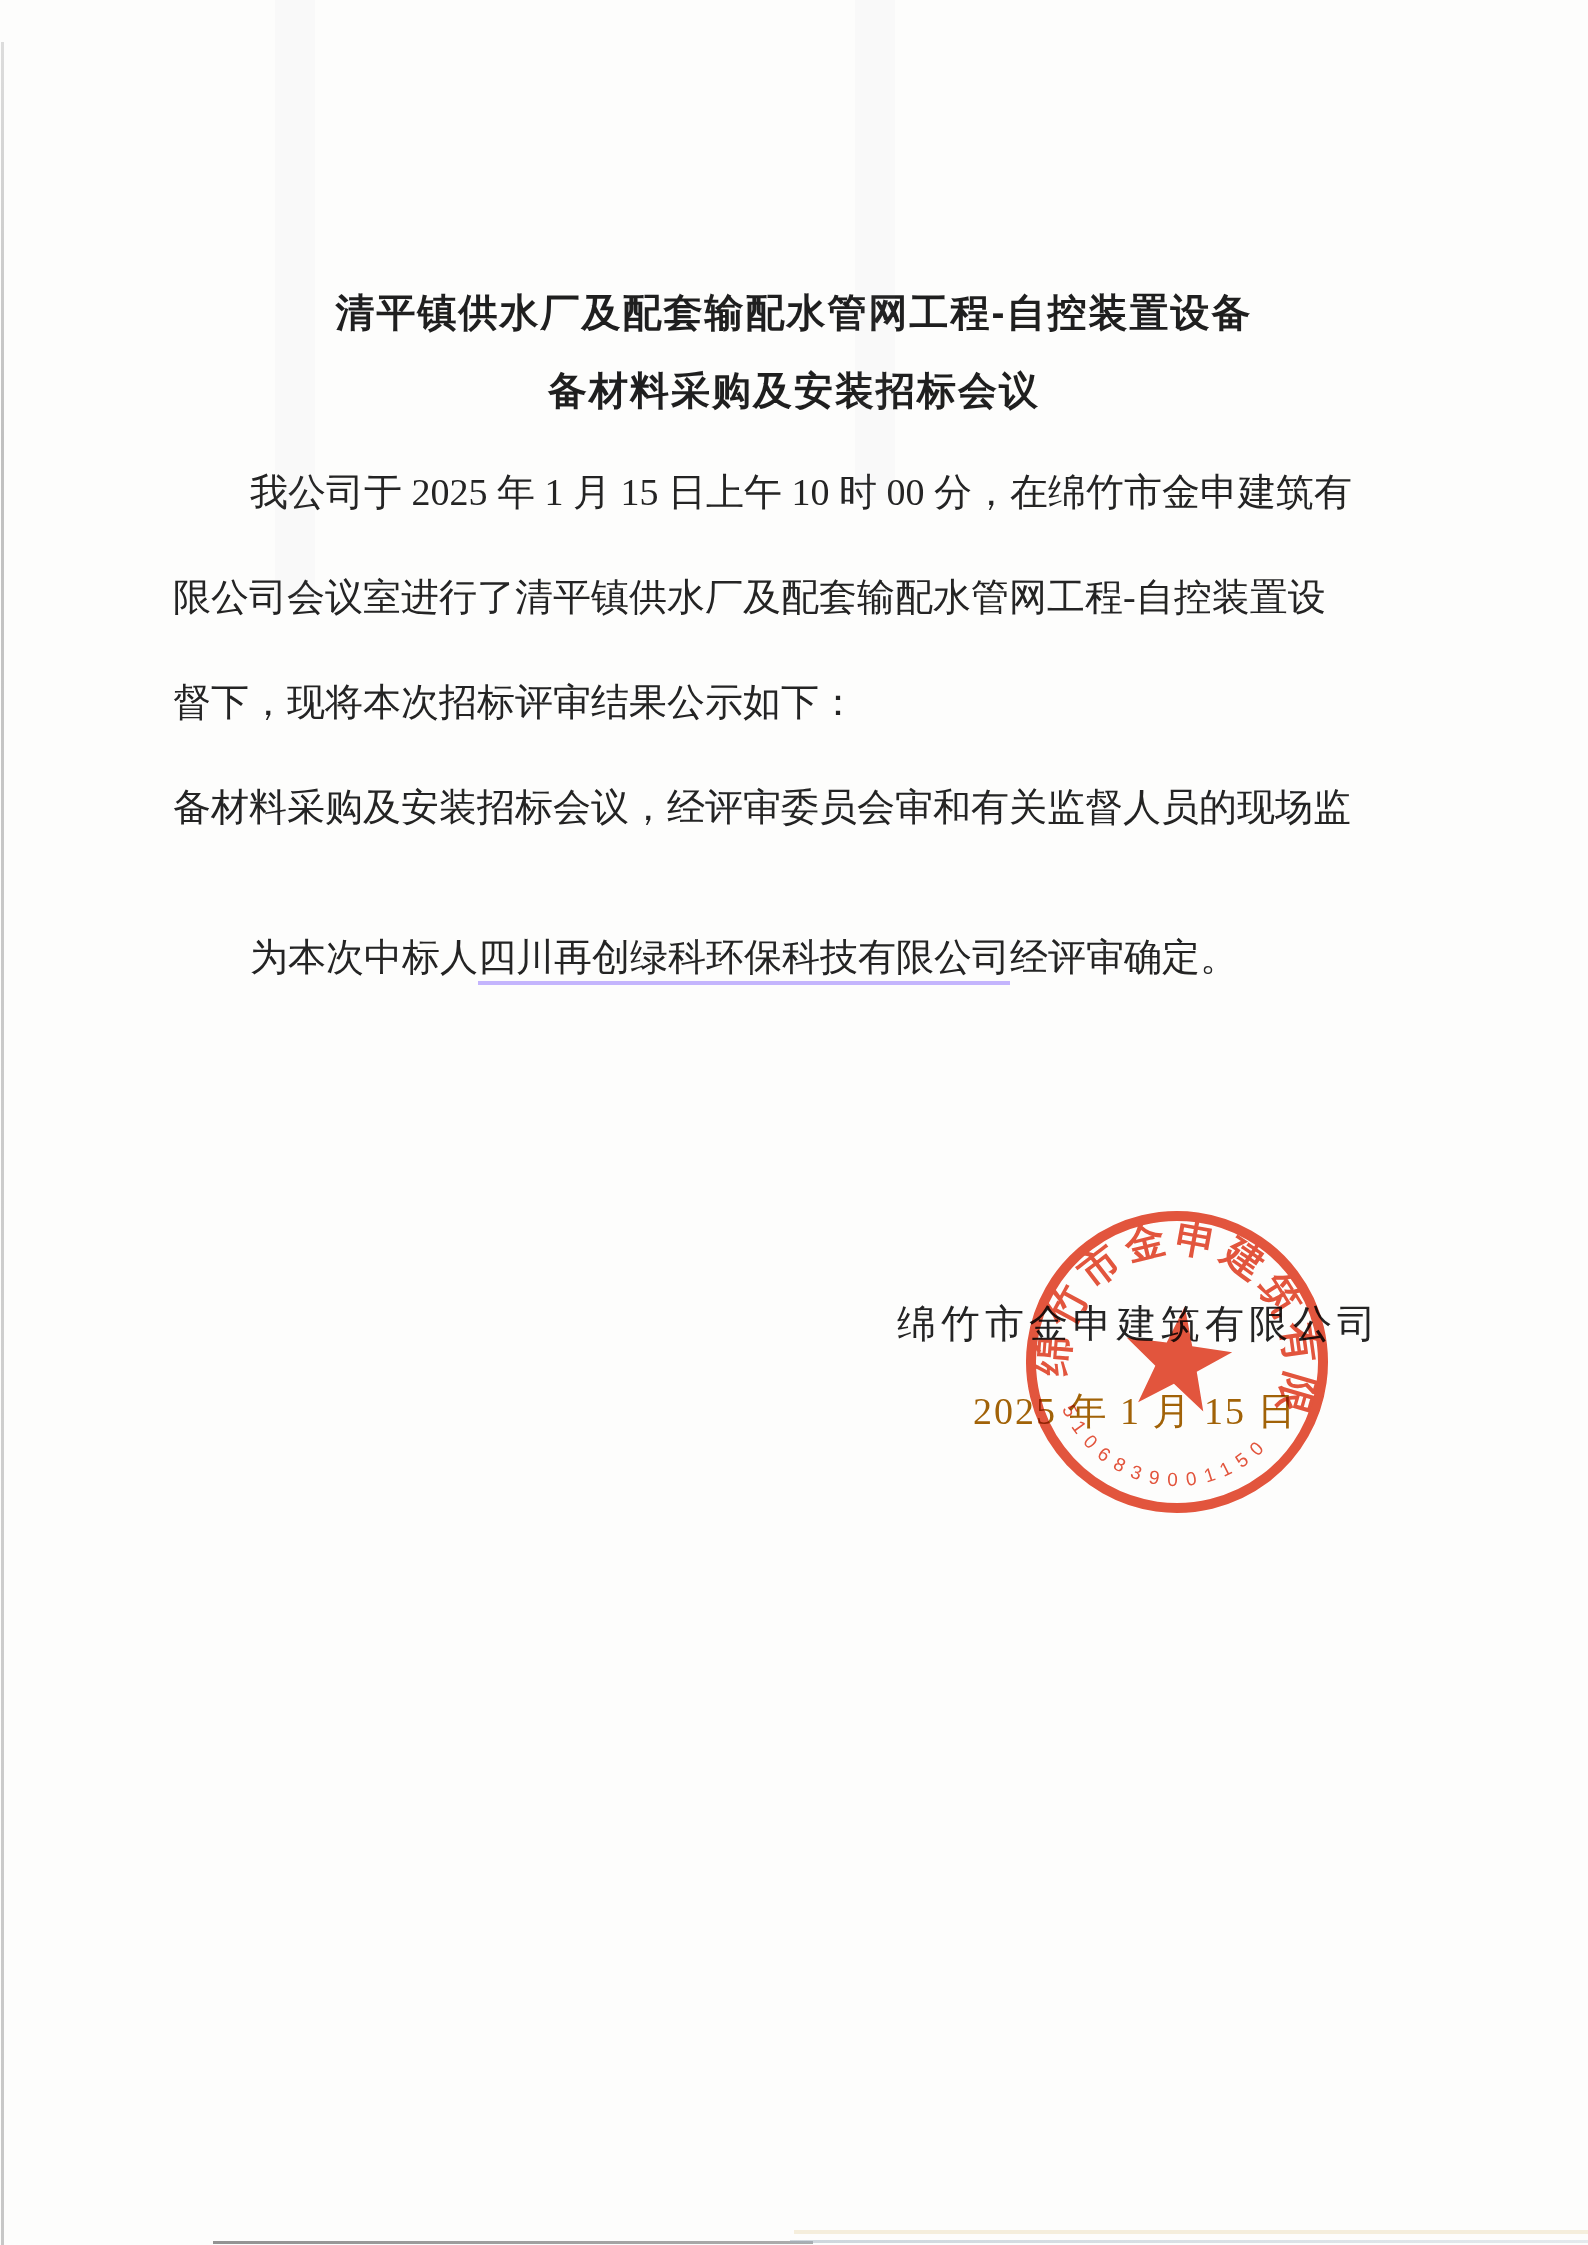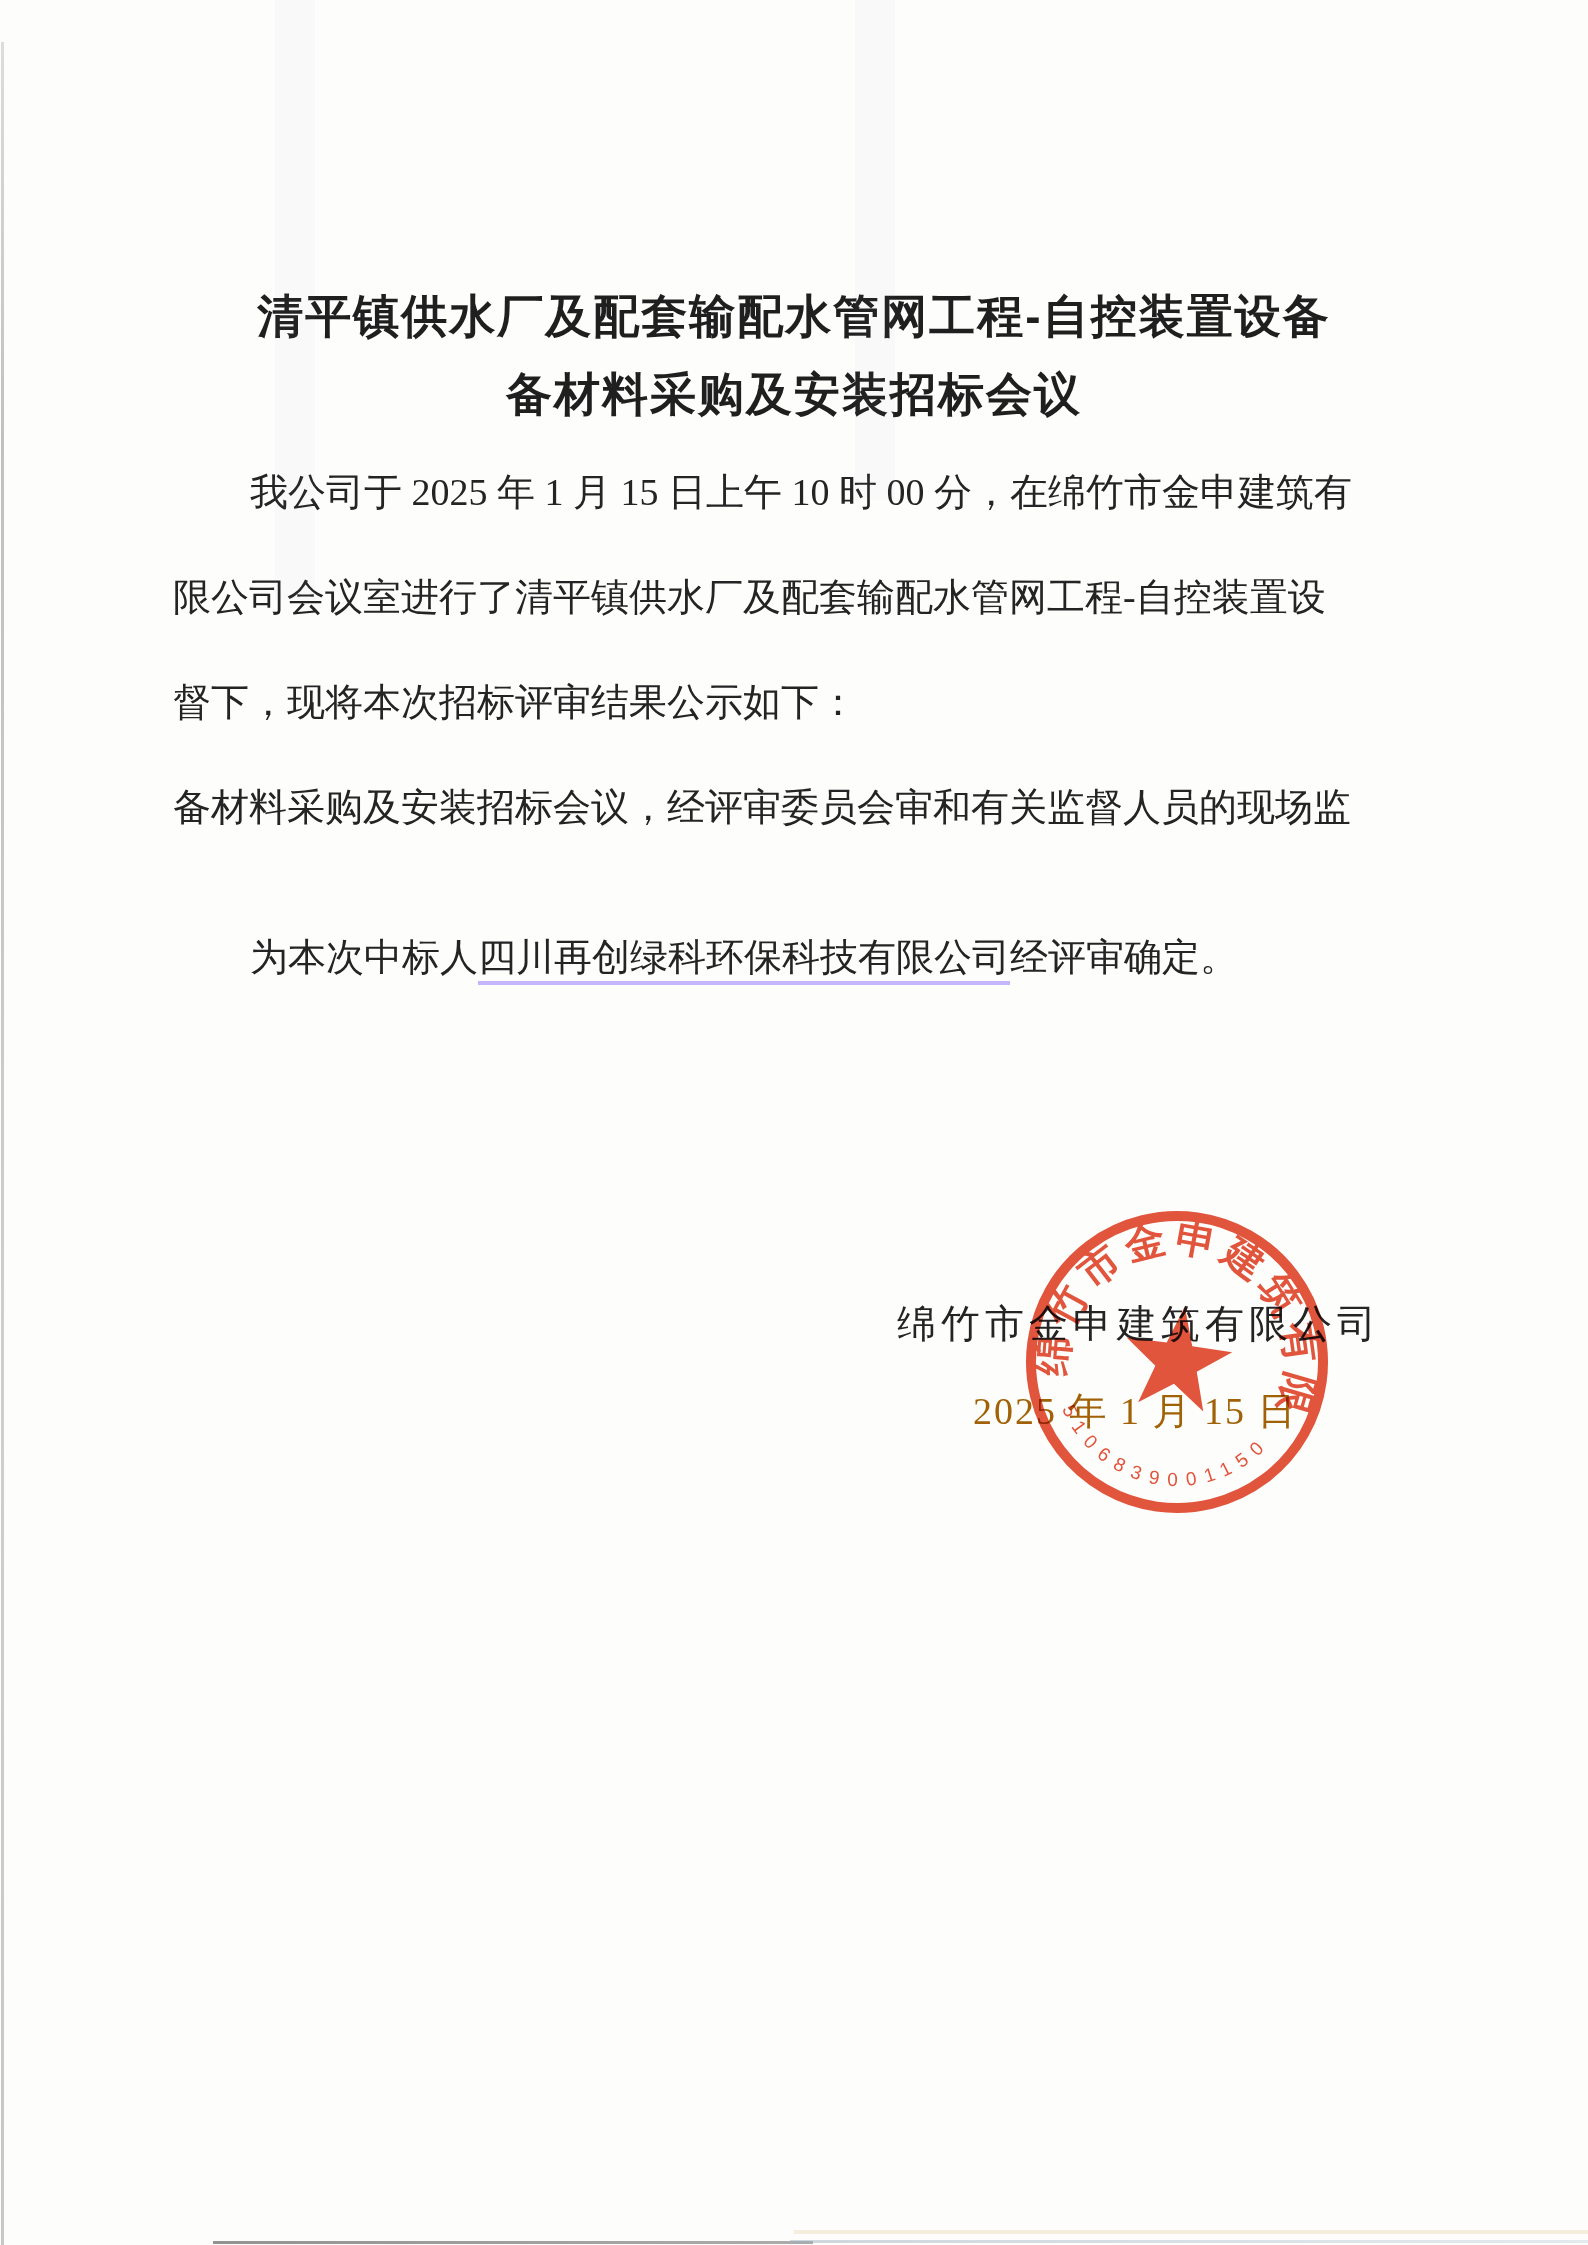--- a/index.html
+++ b/index.html
@@ -14,21 +14,21 @@
     color: #262626;
   }
 
   
   .doc-title {
     position: absolute;
     left: 0; width: 100%;
     text-align: center;
     font-family: "Liberation Sans", "DejaVu Sans", sans-serif;
     font-weight: bold;
-    font-size: 46px;
+    font-size: 39px;
     letter-spacing: 2px;
     color: #1f1f1f;
     white-space: nowrap;
   }
   .doc-title.line1 { top: 286px; }
   .doc-title.line2 { top: 364px; }
 
   
   .para1 {
     position: absolute;

